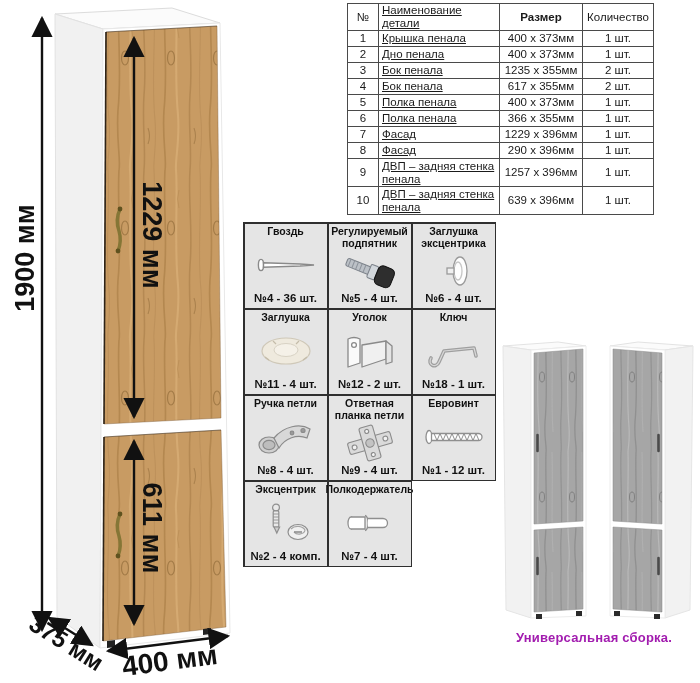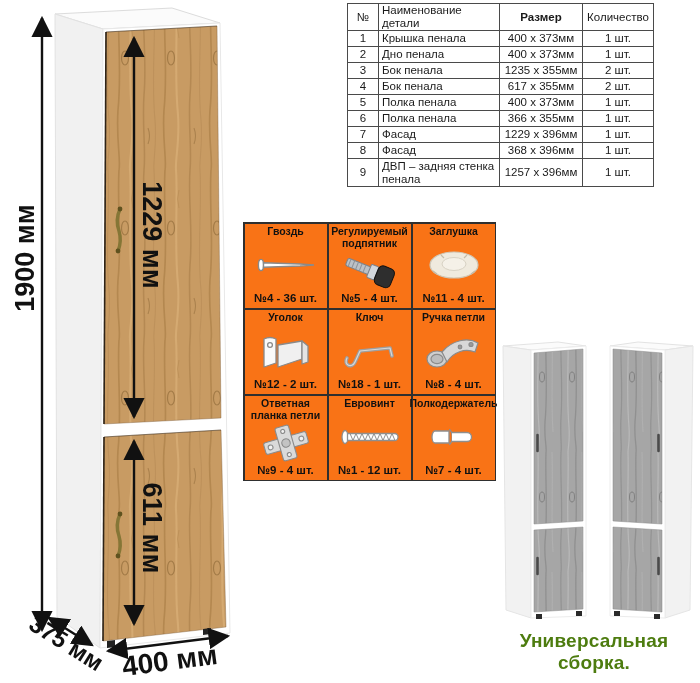--- a/index.html
+++ b/index.html
@@ -14,47 +14,47 @@
     font-size:11.5px;color:#1a1a1a;
   }
   .parts-table th,.parts-table td{
     border:1px solid #4a4a4a;padding:0 3px;line-height:1.15;
     text-align:center;vertical-align:middle;font-weight:normal;
   }
   .parts-table th{height:15px;}
   .parts-table td{height:15px;}
   .parts-table tr.tall td{height:27px;}
   .parts-table .col-num{width:24px;}
-  .parts-table .col-name{width:114px;text-align:left;}
+  .parts-table .col-name{width:114px;text-align:left;text-decoration:underline;}
   .parts-table .col-size{width:76px;font-weight:bold;}
   .parts-table .col-qty{width:64px;}
   
   .hw-grid{
     position:absolute;left:243px;top:222px;
     display:grid;grid-template-columns:repeat(3,84px);grid-auto-rows:86px;
     border-top:1px solid #2f2f2f;border-left:1px solid #2f2f2f;
   }
   .hw-cell{
     border-right:1px solid #2f2f2f;border-bottom:1px solid #2f2f2f;
     outline:1px solid #2f2f2f;outline-offset:-1px;
     display:flex;flex-direction:column;align-items:center;
-    justify-content:space-between;padding:3px 1px 4px;background:#f97316;
+    justify-content:space-between;padding:3px 1px 4px;background:#e5e5e5;
     box-sizing:border-box;
   }
   .hw-title{
     font-weight:bold;font-size:10.5px;line-height:1.12;text-align:center;
   }
   .hw-icon{flex:1;display:flex;align-items:center;justify-content:center;}
   .hw-count{font-weight:bold;font-size:11.5px;text-align:right;}
   
   .main-figure{position:absolute;left:0;top:0;}
   .variant-figure{position:absolute;left:496px;top:332px;}
   .variant-caption{
     position:absolute;left:488px;top:630px;width:212px;text-align:center;
-    font-size:19px;font-weight:700;color:#4d7c0f;letter-spacing:0.2px;
+    font-size:13px;font-weight:700;color:#a21caf;letter-spacing:0.2px;
   }
   svg{display:block;}
   .dim-label{font-weight:bold;fill:#111;}
 </style>
 </head>
 <body>
 
 <div class="main-figure">
 <svg width="245" height="683" viewBox="0 0 245 683">
   <defs>
@@ -158,27 +158,33 @@
   </tr>
   <tr>
     <td>7</td>
     <td class="col-name">Фасад</td>
     <td>1229 х 396мм</td>
     <td>1 шт.</td>
   </tr>
   <tr>
     <td>8</td>
     <td class="col-name">Фасад</td>
-    <td>368 х 396мм</td>
+    <td>290 х 396мм</td>
     <td>1 шт.</td>
   </tr>
   <tr class="tall">
     <td>9</td>
     <td class="col-name">ДВП – задняя стенка пенала</td>
     <td>1257 х 396мм</td>
+    <td>1 шт.</td>
+  </tr>
+  <tr class="tall">
+    <td>10</td>
+    <td class="col-name">ДВП – задняя стенка пенала</td>
+    <td>639 х 396мм</td>
     <td>1 шт.</td>
   </tr>
 </tbody>
   </table>
 
 <div class="hw-grid">
 
   <div class="hw-cell">
     <div class="hw-title">Гвоздь</div>
     <div class="hw-icon">
@@ -200,20 +206,33 @@
           <rect x="7" y="15" width="25" height="8" rx="2" fill="#bcc1c7" stroke="#7c828a" stroke-width="1"></rect>
           <path d="M10,15 v8 M14,15 v8 M18,15 v8 M22,15 v8 M26,15 v8" stroke="#8d939b" stroke-width="1"></path>
           <rect x="31" y="12" width="8" height="14" rx="1.5" fill="#d2d7dc" stroke="#7c828a" stroke-width="1"></rect>
           <rect x="39" y="9" width="17" height="20" rx="5" fill="#2e2e2e" stroke="#101010" stroke-width="1"></rect>
         </g>
       </svg>
     </div>
     <div class="hw-count">№5 - 4 шт.</div>
   </div>
 
+  <div class="hw-cell">
+    <div class="hw-title">Заглушка эксцентрика</div>
+    <div class="hw-icon">
+      <svg width="64" height="38" viewBox="0 0 64 38">
+        <g stroke="#9a9a9a" stroke-width="1.3">
+          <ellipse cx="38" cy="19" rx="7" ry="14" fill="#fdfdfd"></ellipse>
+          <ellipse cx="36" cy="19" rx="4" ry="9" fill="none" stroke="#c6c6c6"></ellipse>
+          <rect x="25" y="16" width="7" height="6" fill="#efefef"></rect>
+        </g>
+      </svg>
+    </div>
+    <div class="hw-count">№6 - 4 шт.</div>
+  </div>
 
   <div class="hw-cell">
     <div class="hw-title">Заглушка</div>
     <div class="hw-icon">
       <svg width="66" height="40" viewBox="0 0 66 40">
         <ellipse cx="33" cy="20" rx="24" ry="13" fill="#efeade" stroke="#cfc8b8" stroke-width="1.2"></ellipse>
         <ellipse cx="33" cy="19" rx="12" ry="6.5" fill="#f5f1e8" stroke="#d8d2c4" stroke-width="1"></ellipse>
         <path d="M12,26 l4,3 M54,26 l-4,3 M20,10 l3,3 M46,10 l-3,3" stroke="#c4bca9" stroke-width="1.2"></path>
       </svg>
     </div>
@@ -288,20 +307,37 @@
         <g stroke="#8f8f8f" stroke-width="1.3" fill="#fff">
           <ellipse cx="8" cy="17" rx="3" ry="6.5"></ellipse>
           <path d="M10.5,13.5 h47 a3.5,3.5 0 0 1 0,7 h-47 z"></path>
           <path d="M13,13.5 l3,7 3,-7 3,7 3,-7 3,7 3,-7 3,7 3,-7 3,7 3,-7 3,7 3,-7 3,7 3,-7 3,7" fill="none" stroke-width="1"></path>
         </g>
       </svg>
     </div>
     <div class="hw-count">№1 - 12 шт.</div>
   </div>
 
+  <div class="hw-cell">
+    <div class="hw-title">Эксцентрик</div>
+    <div class="hw-icon">
+      <svg width="64" height="42" viewBox="0 0 64 42">
+        <g stroke="#8f8f8f" stroke-width="1.2" fill="#e9e9e9">
+          <circle cx="22" cy="5.5" r="3.4"></circle>
+          <rect x="19.2" y="9" width="5.6" height="16" rx="1"></rect>
+          <path d="M19.2,12 h5.6 M19.2,15 h5.6 M19.2,18 h5.6 M19.2,21 h5.6" fill="none" stroke-width="0.9"></path>
+          <path d="M20,25 l2.8,6 2.8,-6 z" fill="#cfcfcf"></path>
+          <ellipse cx="44" cy="30" rx="10" ry="7.5" fill="#f0f0f0"></ellipse>
+          <path d="M37,27 a8,6 0 0 1 14,1 a6,4.5 0 0 1 -11,2" fill="none" stroke="#a5a5a5"></path>
+          <path d="M40,30 h8" stroke="#8f8f8f" stroke-width="1.6"></path>
+        </g>
+      </svg>
+    </div>
+    <div class="hw-count">№2 - 4 комп.</div>
+  </div>
 
 
   <div class="hw-cell">
     <div class="hw-title">Полкодержатель</div>
     <div class="hw-icon">
       <svg width="64" height="30" viewBox="0 0 64 30">
         <g stroke="#8f8f8f" stroke-width="1.3" fill="#fff">
           <ellipse cx="13" cy="15" rx="3" ry="6"></ellipse>
           <path d="M13,9 h14 v12 h-14"></path>
           <path d="M27,7.5 a3.2,7.5 0 0 1 0,15" fill="none"></path>

